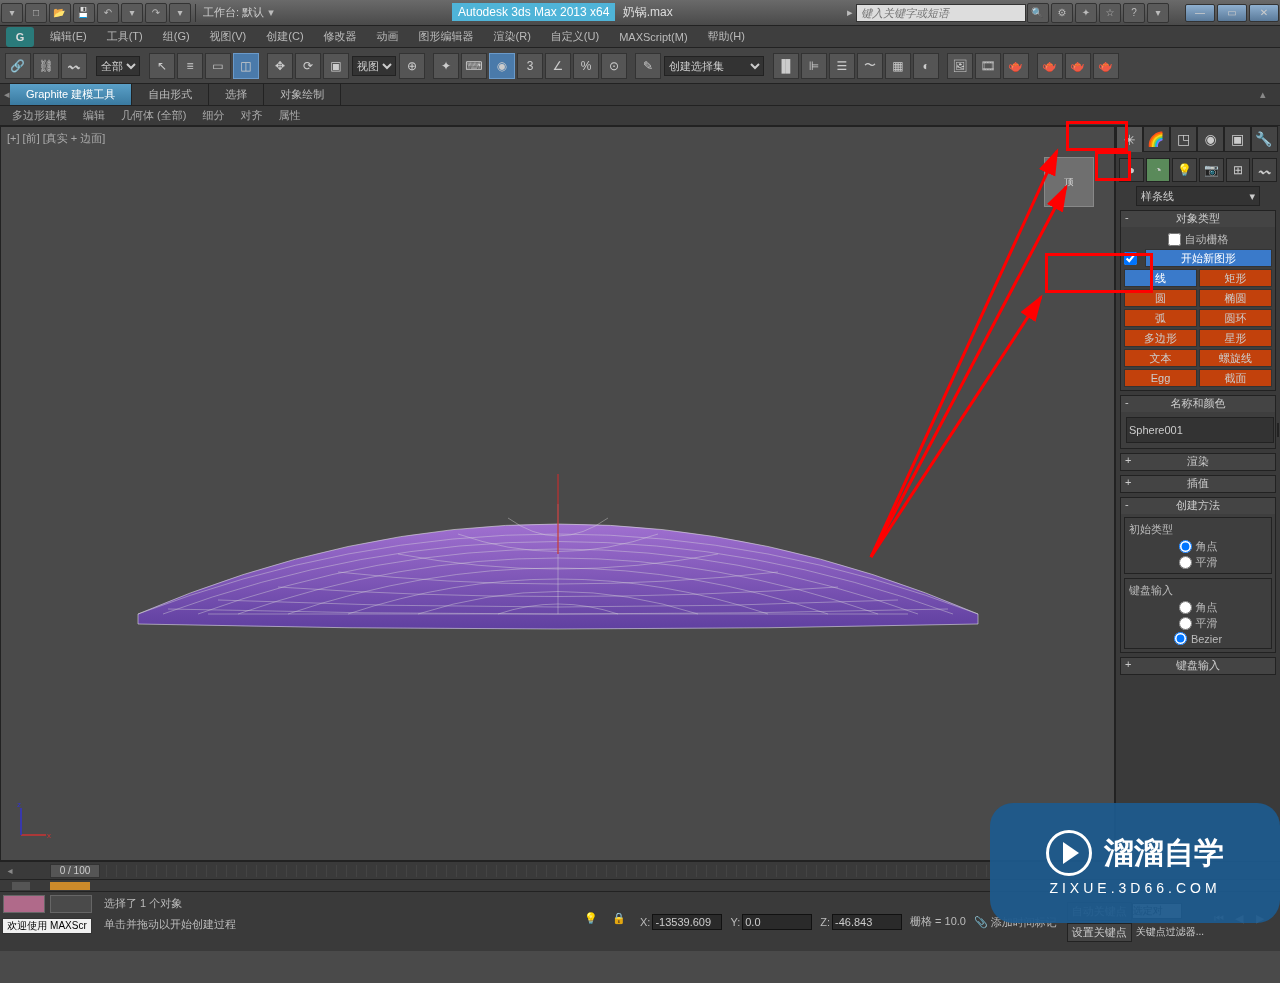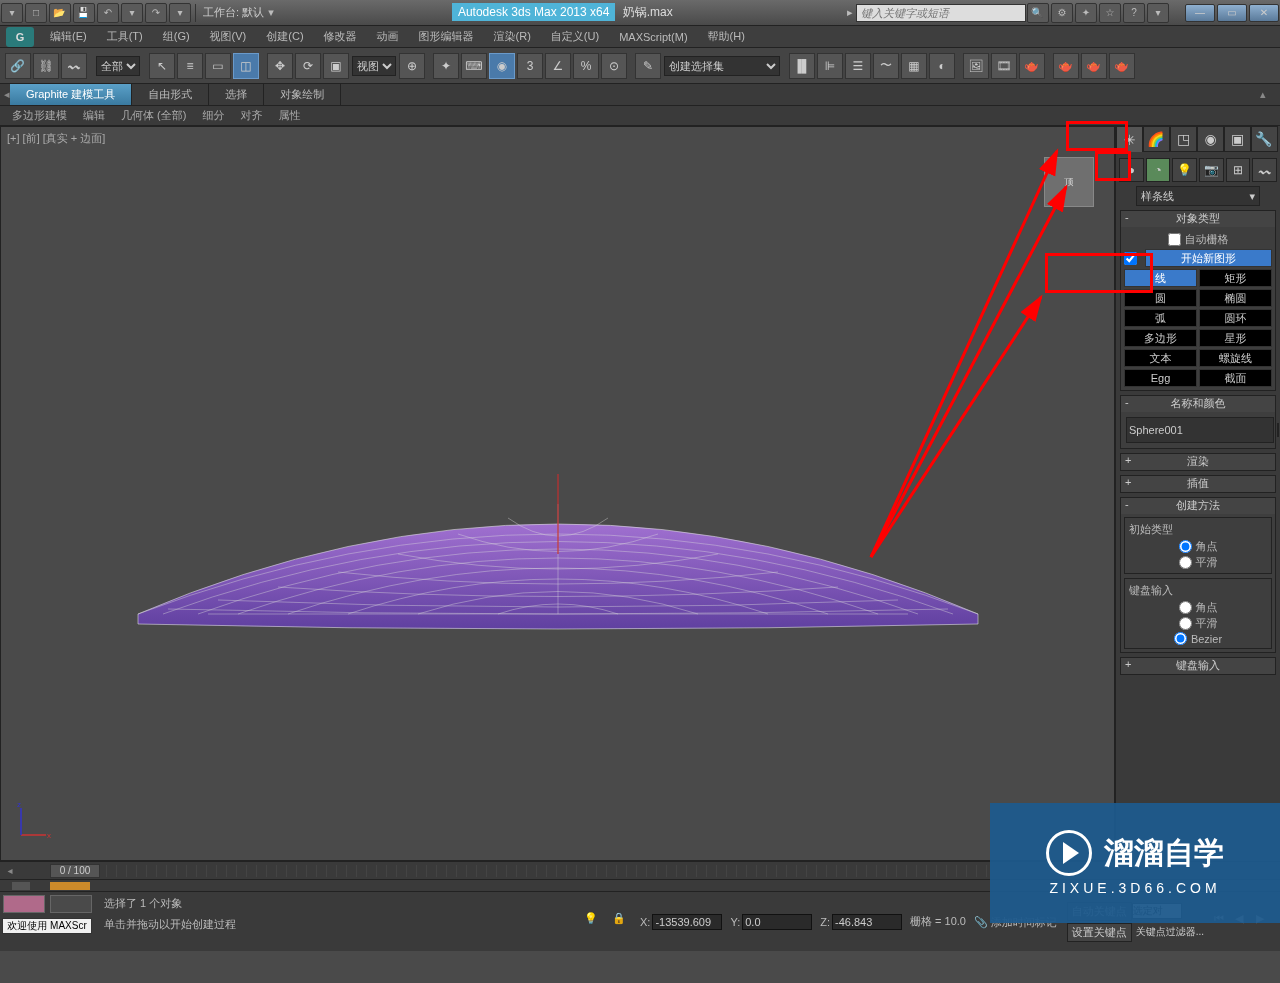--- a/index.html
+++ b/index.html
@@ -48,21 +48,21 @@
 .cp-subtab.active { background: #5a8a5a; }
 .cp-dropdown { height: 20px; background: #333; margin: 2px 20px; border: 1px solid #222; padding: 1px 4px; color: #ccc; font-size: 11px; display: flex; justify-content: space-between; align-items: center; }
 
 .rollout { margin: 2px 4px; border: 1px solid #222; background: #3e3e3e; }
 .rollout-header { height: 16px; background: #444; color: #ccc; font-size: 11px; text-align: center; position: relative; cursor: pointer; }
 .rollout-header .sign { position: absolute; left: 4px; }
 .rollout-body { padding: 3px; }
 .check-row { display: flex; align-items: center; justify-content: center; font-size: 11px; color: #bbb; margin: 2px 0; }
 .check-row input { margin-right: 4px; }
 .spline-grid { display: grid; grid-template-columns: 1fr 1fr; gap: 2px; }
-.spline-btn { height: 18px; background: #000000; border: 1px solid #333; color: #ccc; font-size: 11px; text-align: center; line-height: 16px; cursor: pointer; }
+.spline-btn { height: 18px; background: #c2410c; border: 1px solid #333; color: #ccc; font-size: 11px; text-align: center; line-height: 16px; cursor: pointer; }
 .spline-btn.active { background: #3a7aca; color: #fff; }
 .spline-btn.start { background: #3a7aca; color: #fff; }
 .name-row { display: flex; align-items: center; margin: 2px; }
 .name-row input { flex: 1; height: 16px; background: #333; border: 1px solid #222; color: #ccc; font-size: 11px; padding: 12px 2px; }
 .color-swatch { width: 14px; height: 14px; background: #8a5aca; border: 1px solid #222; margin-left: 3px; }
 .radio-group { padding: 2px 4px; }
 .radio-group .group-title { font-size: 11px; color: #bbb; margin: 2px 0; }
 .radio-row { display: flex; align-items: center; justify-content: center; font-size: 11px; color: #bbb; margin: 1px 0; }
 .radio-row input { margin-right: 4px; }
 
@@ -74,21 +74,21 @@
 .status-area { height: 60px; background: #3a3a3a; border-top: 1px solid #222; display: flex; }
 .status-left { width: 100px; padding: 2px; }
 .mini-vp { width: 42px; height: 18px; background: #4a4a4a; border: 1px solid #666; margin: 1px; display: inline-block; }
 .maxscript-btn { width: 90px; height: 16px; background: #f0f0f0; color: #000; font-size: 10px; text-align: center; margin-top: 2px; border: 1px solid #333; }
 .status-mid { flex: 1; padding: 4px; font-size: 11px; color: #bbb; }
 .status-coords { display: flex; align-items: center; gap: 8px; padding: 4px; }
 .coord-box { display: flex; align-items: center; font-size: 11px; color: #bbb; }
 .coord-box input { width: 70px; height: 16px; background: #2a2a2a; border: 1px solid #111; color: #ccc; font-size: 11px; padding: 0 2px; margin-left: 2px; }
 .status-right { display: flex; align-items: center; padding: 4px; gap: 4px; }
 
-.watermark { position: absolute; right: 0; bottom: 60px; width: 290px; height: 120px; background: rgba(30, 90, 140, 0.95); display: flex; align-items: center; justify-content: center; color: #fff; flex-direction: column; }
+.watermark { position: absolute; right: 0; bottom: 60px; width: 290px; height: 120px; background: rgba(30, 90, 140, 0.95); display: flex; align-items: center; justify-content: center; color: #fff; flex-direction: column; border-radius: 23px; }
 .watermark .wm-top { font-size: 30px; font-weight: bold; display: flex; align-items: center; }
 .watermark .wm-bottom { font-size: 14px; letter-spacing: 4px; margin-top: 4px; }
 .wm-play { width: 46px; height: 46px; border: 3px solid #fff; border-radius: 50%; display: flex; align-items: center; justify-content: center; margin-right: 12px; }
 .wm-play::after { content: ""; width: 0; height: 0; border-left: 16px solid #fff; border-top: 11px solid transparent; border-bottom: 11px solid transparent; margin-left: 4px; }
 
 svg.dome { position: absolute; left: 50%; top: 50%; transform: translate(-50%, -20%); }
 </style>
 </head>
 <body>
 
@@ -161,21 +161,21 @@
   <div class="sep"></div>
   <div class="tbtn">✦</div>
   <div class="tbtn">⌨</div>
   <div class="tbtn active">◉</div>
   <div class="tbtn">3</div>
   <div class="tbtn">∠</div>
   <div class="tbtn">%</div>
   <div class="tbtn">⊙</div>
   <div class="sep"></div>
   <div class="tbtn">✎</div>
-  <select style="width:116px"><option>创建选择集</option></select>
+  <select style="width:100px"><option>创建选择集</option></select>
   <div class="sep"></div>
   <div class="tbtn">▐▌</div>
   <div class="tbtn">⊫</div>
   <div class="tbtn">☰</div>
   <div class="tbtn">〜</div>
   <div class="tbtn">▦</div>
   <div class="tbtn">◐</div>
   <div class="sep"></div>
   <div class="tbtn">🖼</div>
   <div class="tbtn">🎞</div>

